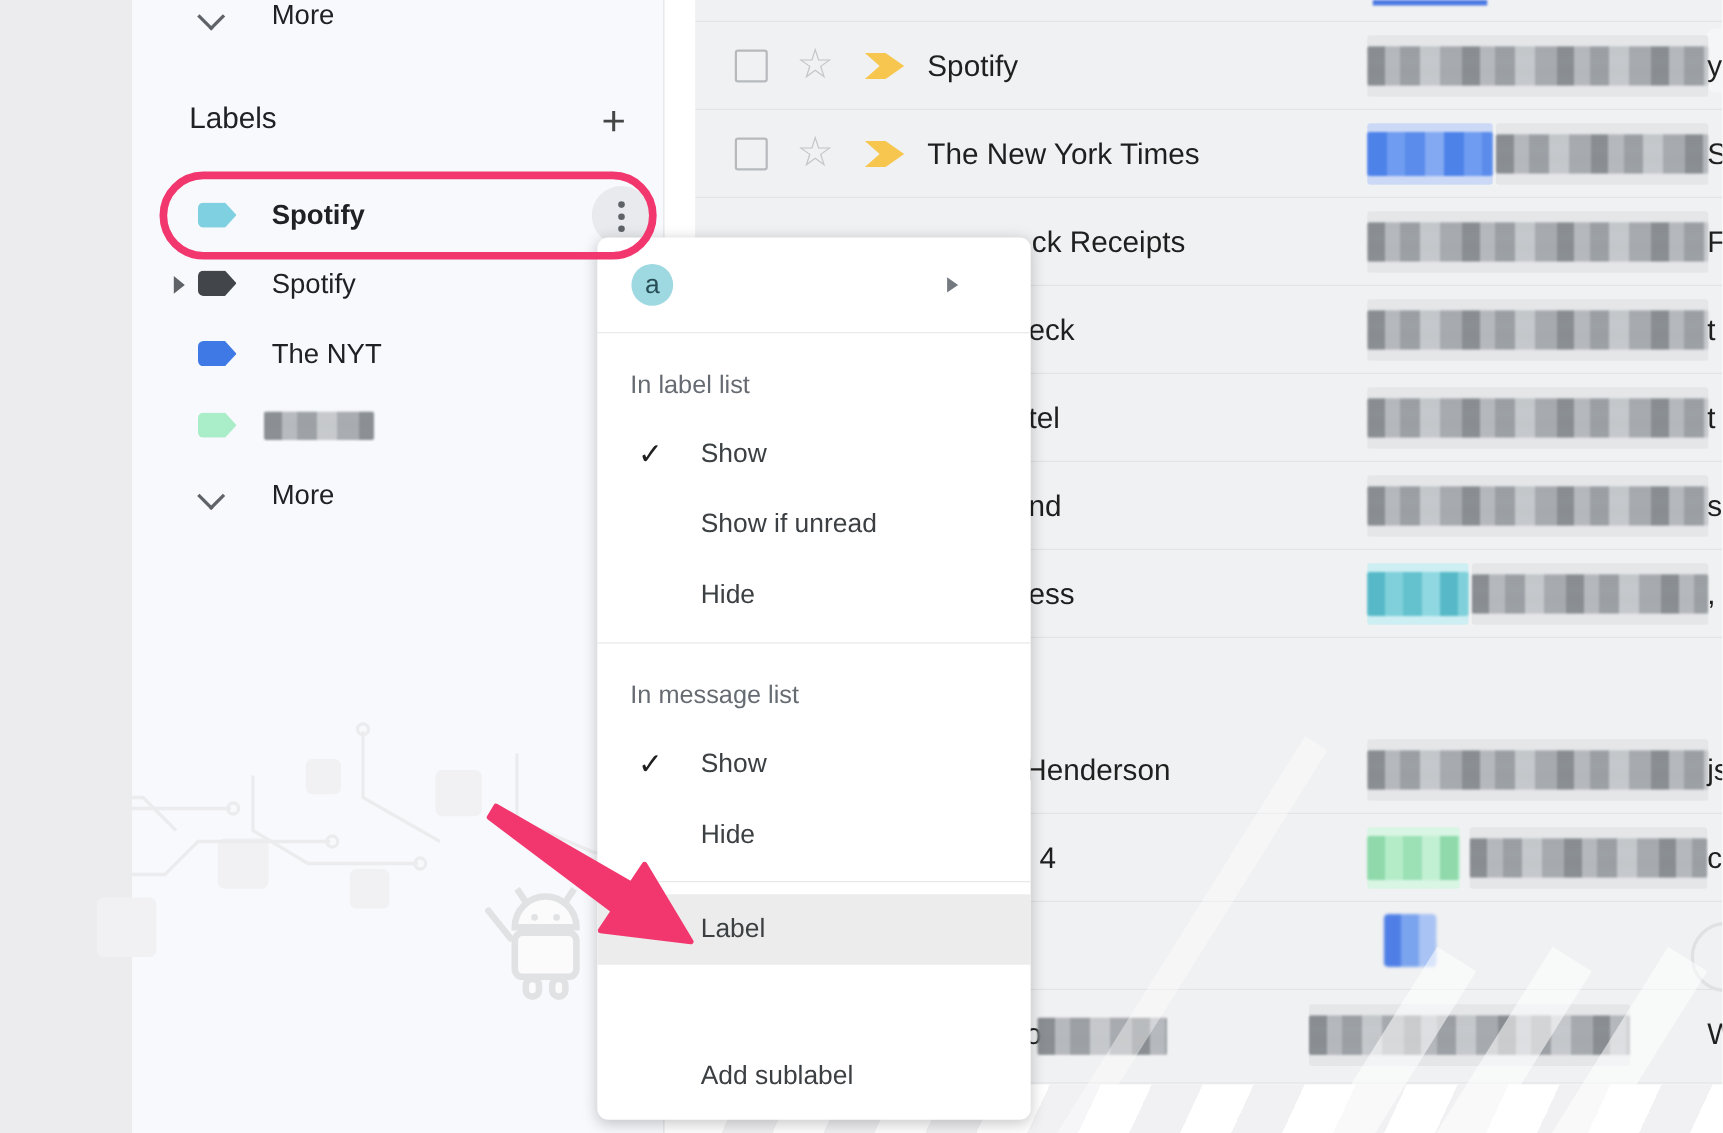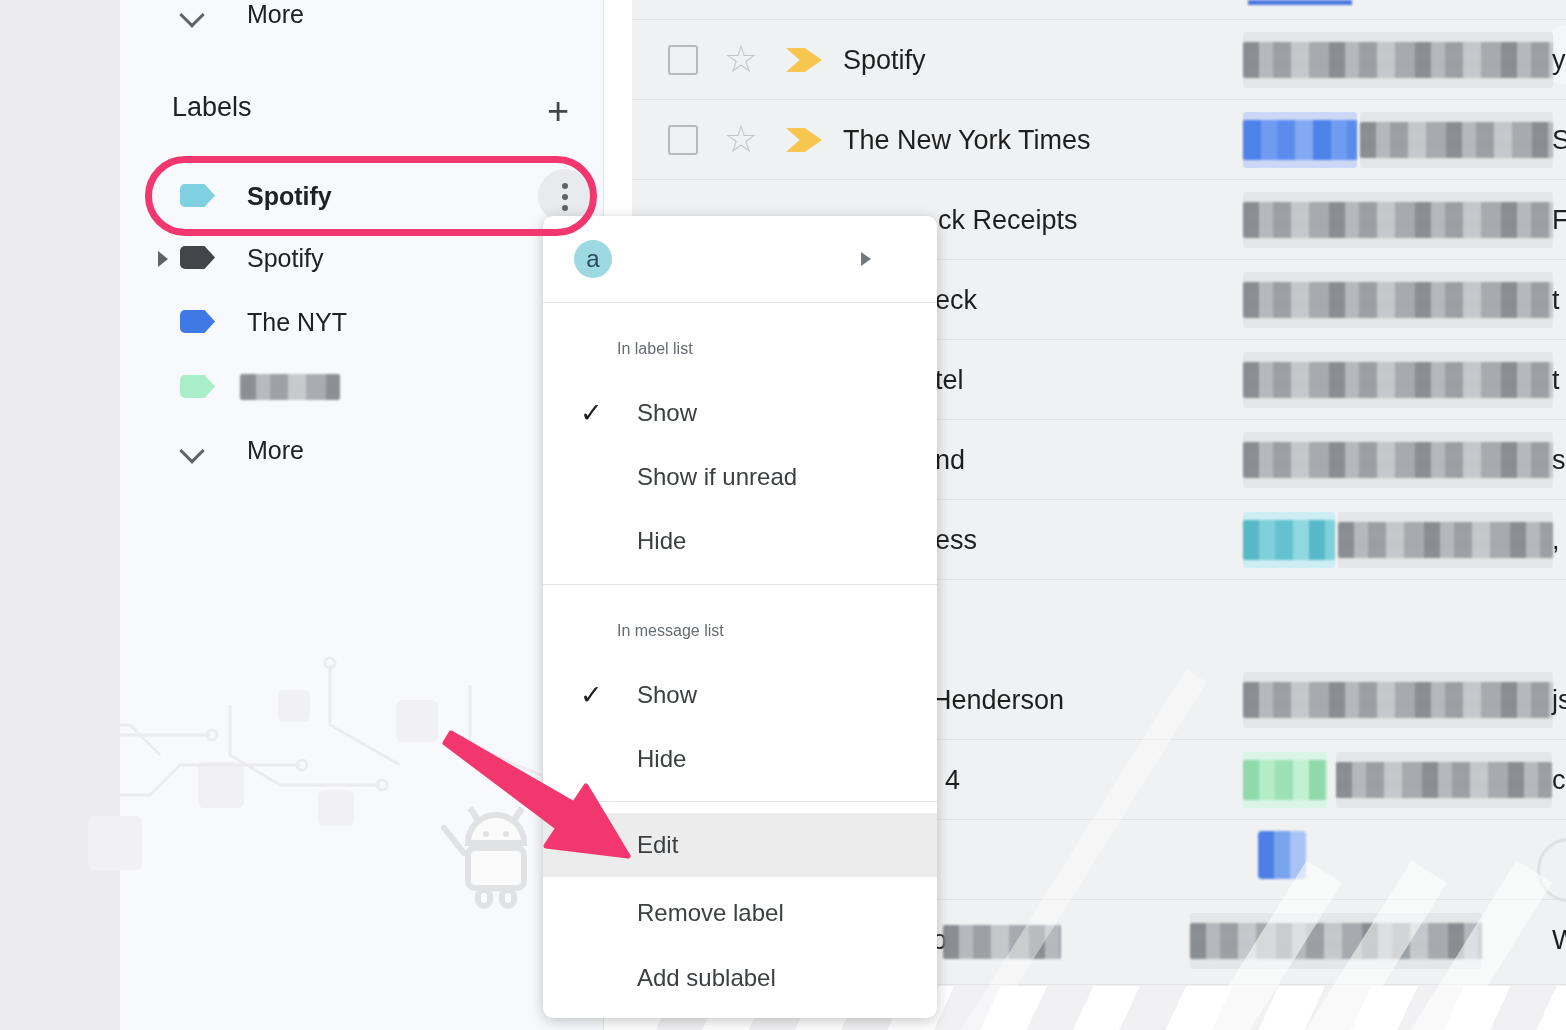--- a/index.html
+++ b/index.html
@@ -60,21 +60,21 @@
   .stripes{left:630px;top:986px;width:936px;height:44px;
       background:repeating-linear-gradient(115deg,#ffffff 0 42px,#f1f1f3 42px 84px);z-index:2;}
   .band{position:absolute;background:rgba(255,255,255,.55);transform:rotate(32deg);z-index:2;}
 
   
   .menu{left:543px;top:216px;width:394px;height:802px;background:#ffffff;border-radius:10px;
         box-shadow:0 3px 14px rgba(0,0,0,.22);z-index:5;}
   .menu-item{position:absolute;left:0;width:100%;height:64px;}
   .menu-item .txt{position:absolute;left:94px;top:0;line-height:64px;font-size:24px;color:#3c4043;white-space:nowrap;}
   .menu-divider{position:absolute;left:0;width:100%;height:1px;background:#e5e6e8;}
-  .menu-header{position:absolute;left:30px;height:46px;line-height:46px;font-size:16px;color:#666b72;margin-left:44px;}
+  .menu-header{position:absolute;left:30px;height:46px;line-height:46px;font-size:23px;color:#666b72;}
   .check{position:absolute;left:37px;top:0;line-height:64px;font-size:27px;color:#1f1f1f;}
   .avatar{position:absolute;left:31px;top:24px;width:38px;height:38px;border-radius:50%;background:#9ed8e1;
           text-align:center;line-height:38px;font-size:24px;color:#274d56;}
   .submenu-arrow{position:absolute;left:318px;top:36px;width:0;height:0;border-top:7px solid transparent;border-bottom:7px solid transparent;border-left:10px solid #747980;}
   .edit-hl{background:#ececec;}
   .lc-row{height:86px;}
   .lc-row .txt{line-height:86px;}
 
   
   .oval{left:145px;top:156px;width:452px;height:80px;border:7px solid #f1376e;border-radius:46px;box-sizing:border-box;z-index:11;}
@@ -303,24 +303,21 @@
     <div class="menu-item" style="top:447px;">
       <span class="check">✓</span>
       <span class="txt">Show</span>
     </div>
     <div class="menu-item" style="top:511px;">
       <span class="txt">Hide</span>
     </div>
     <div class="menu-divider" style="top:585px;"></div>
 
     <div class="menu-item edit-hl" style="top:597px;">
-      <span class="txt">Edit</span>
-    </div>
-    <div class="menu-item" style="top:665px;">
-      <span class="txt">Remove label</span>
+      <span class="txt">Label</span>
     </div>
     <div class="menu-item" style="top:730px;">
       <span class="txt">Add sublabel</span>
     </div>
   </div>
 
   <div class="abs oval"></div>
   <svg class="abs arrow-svg" width="1566" height="1030">
     <polygon points="451,733 574,804 586,786 628,856 546,846 558,828 445,743" fill="#f1376e" stroke="#f1376e" stroke-width="5" stroke-linejoin="round"></polygon>
   </svg>

